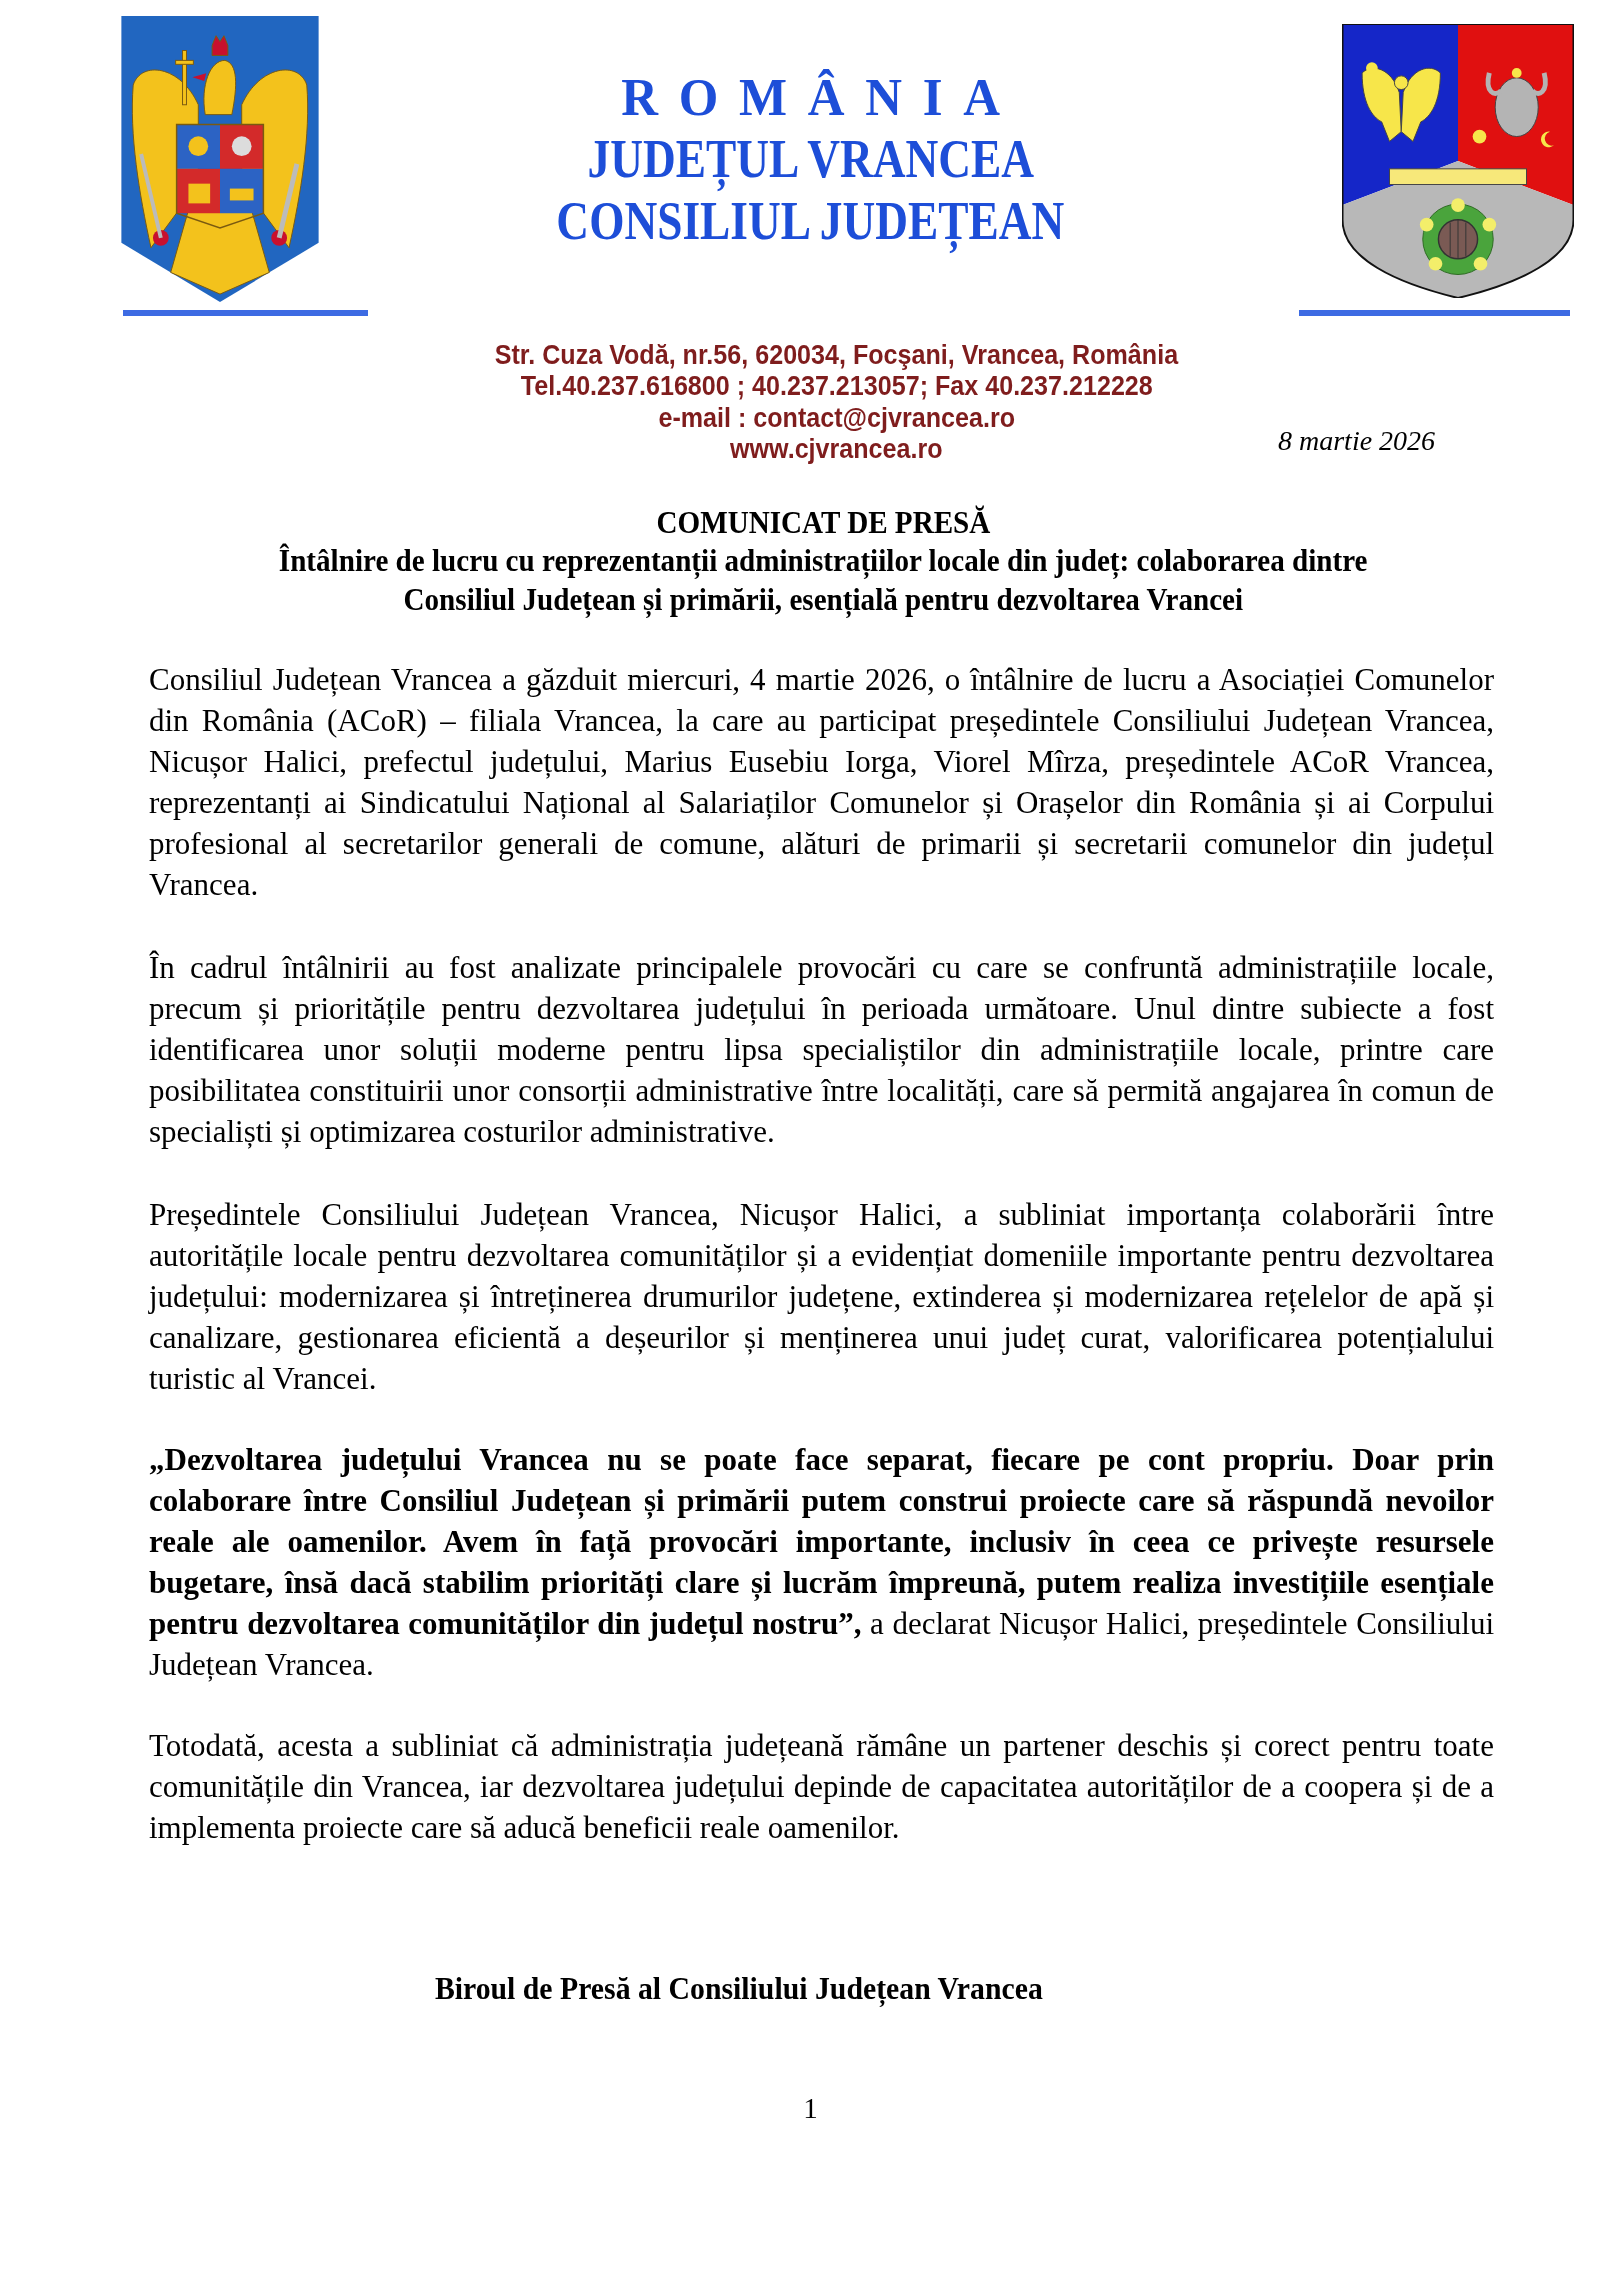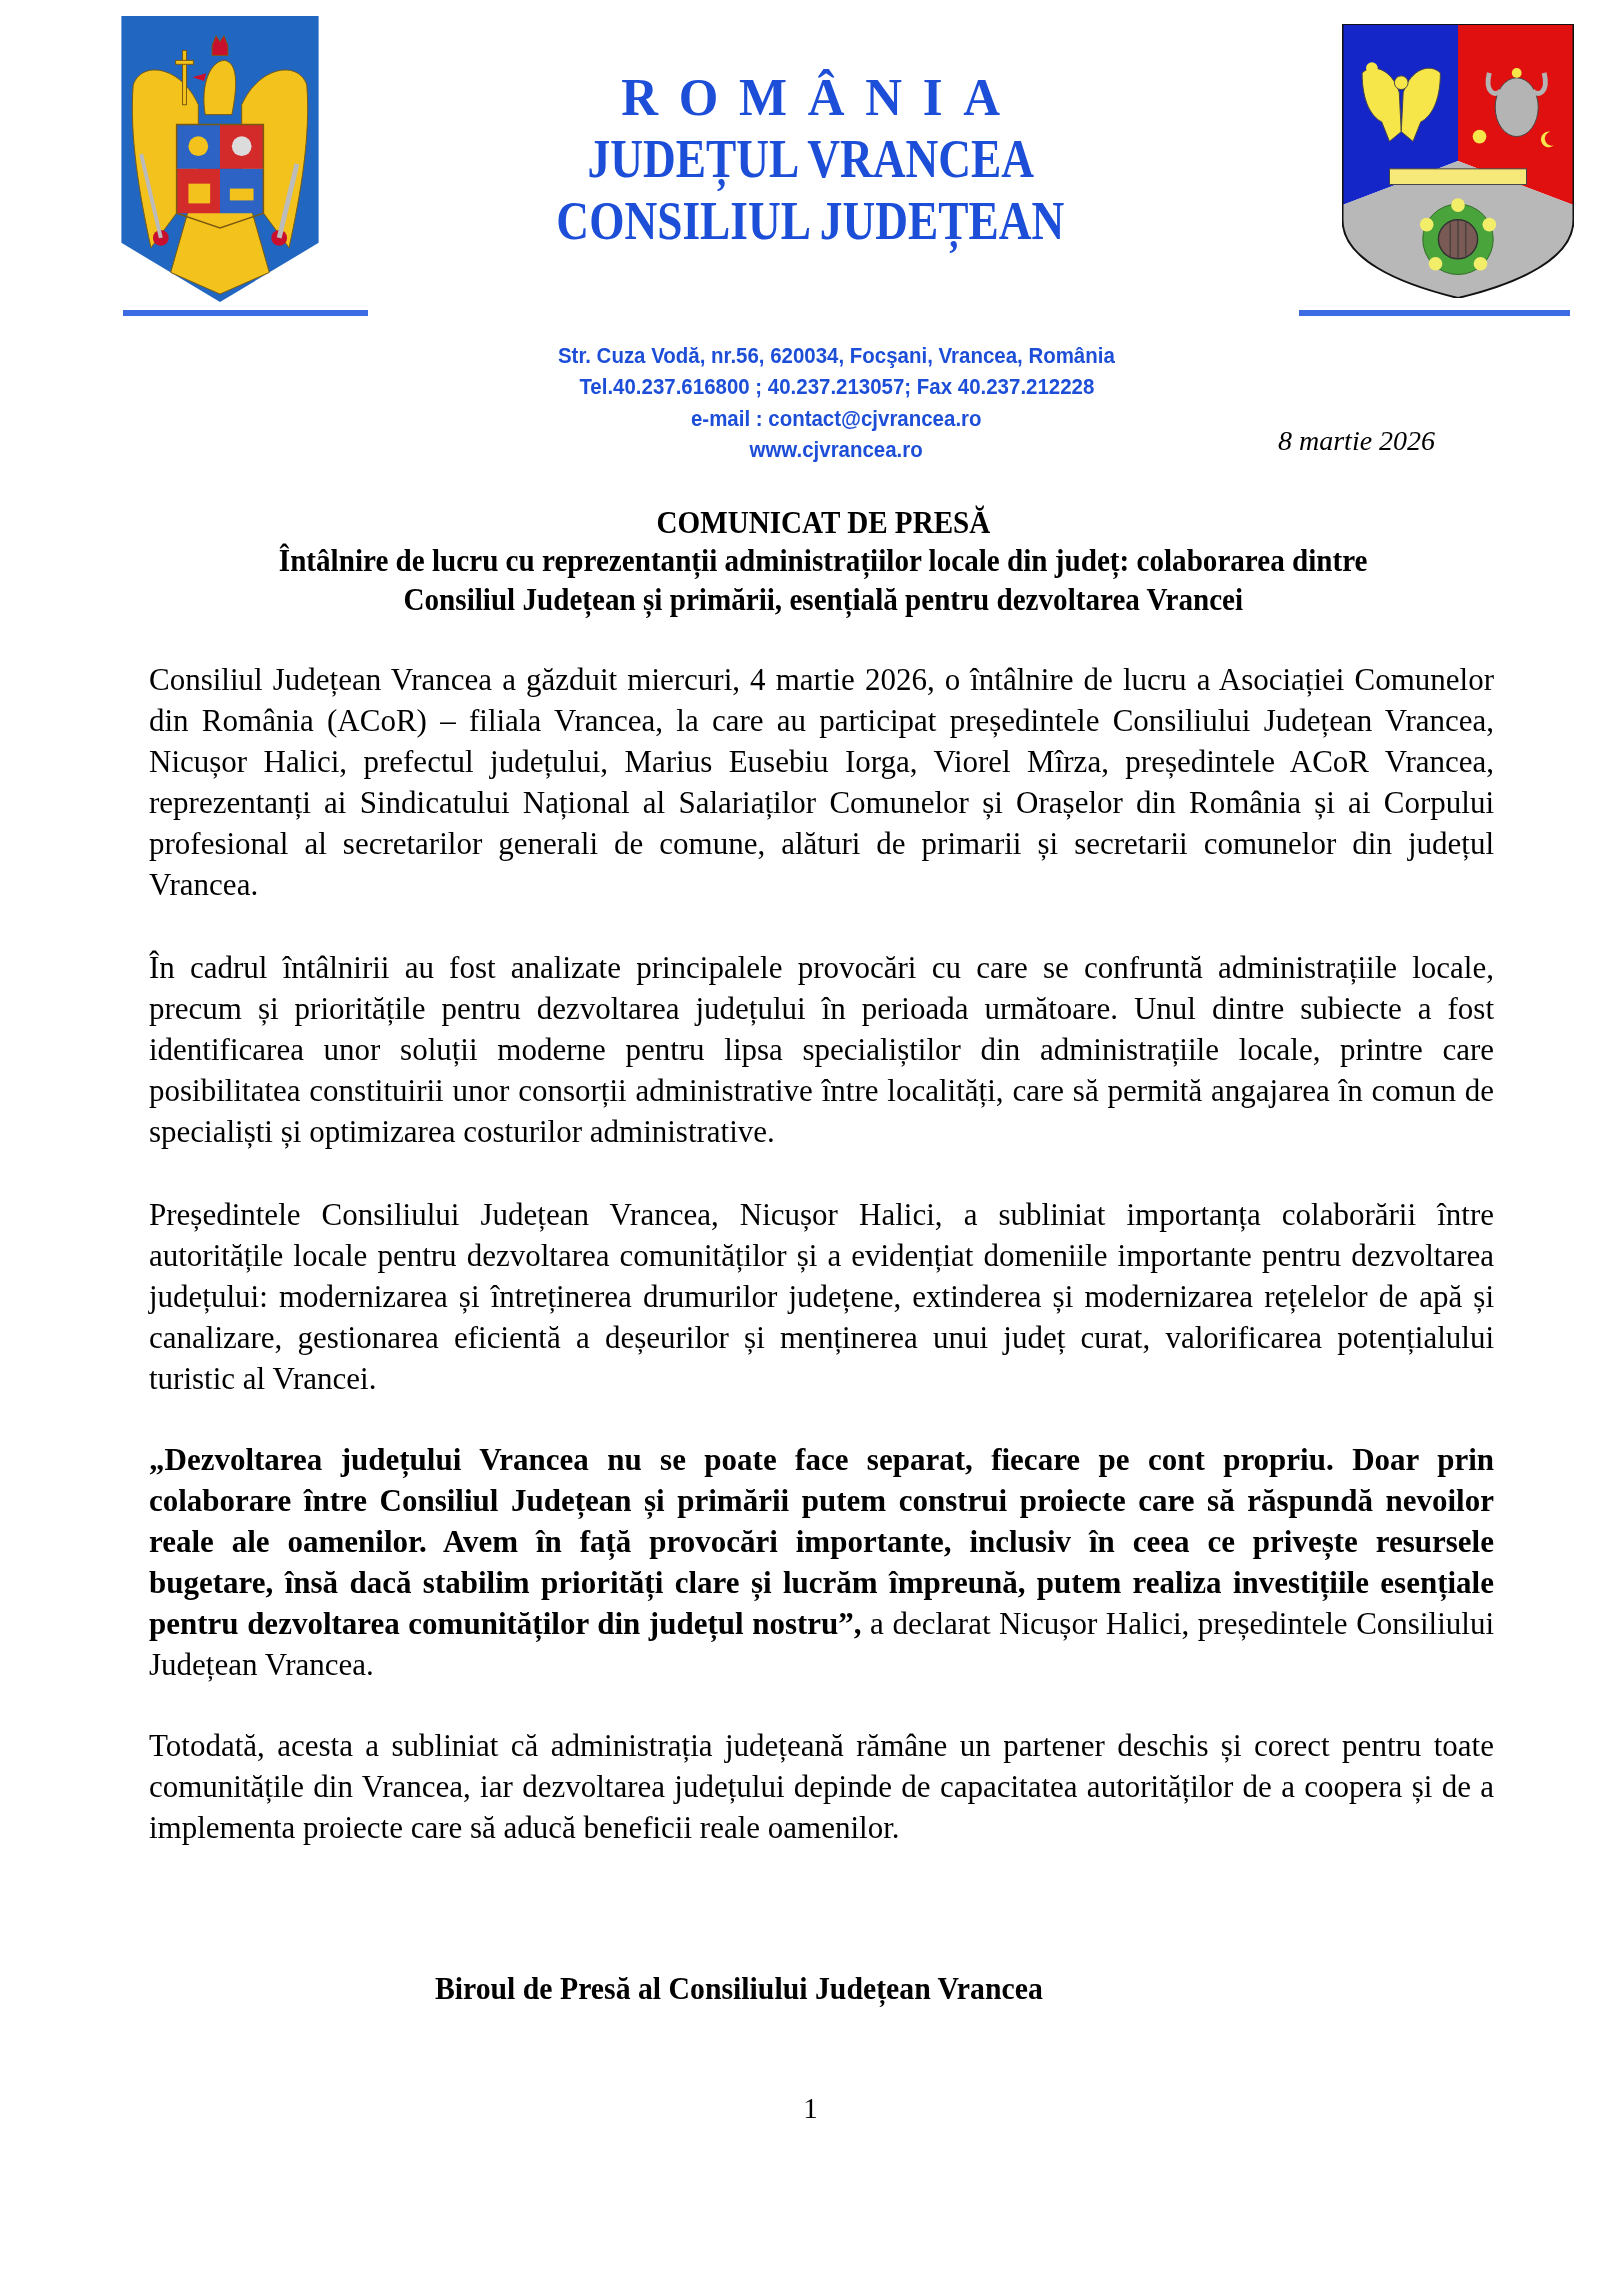--- a/index.html
+++ b/index.html
@@ -17,21 +17,21 @@
   .hdr { position: absolute; left: 0; width: 1621px; text-align: center; color: #1d4ed8; font-weight: bold; font-family: "Liberation Serif", serif; }
   .hdr span { display: inline-block; transform-origin: center; }
   #hdr-country { top: 67px; font-size: 53px; letter-spacing: 21.6px; }
   #hdr-country span { margin-left: 21.6px; transform: scaleX(0.96); }
   #hdr-county { top: 128px; font-size: 54px; }
   #hdr-county span { transform: scaleX(0.84); }
   #hdr-council { top: 190px; font-size: 54px; }
   #hdr-council span { transform: scaleX(0.84); }
 
   
-  .contact { position: absolute; left: 415px; width: 843px; text-align: center; color: #1d4ed8; font-family: "Liberation Sans", sans-serif; font-weight: bold; font-size: 22px; line-height: 31px; }
+  .contact { position: absolute; left: 415px; width: 843px; text-align: center; color: #7f1d1d; font-family: "Liberation Sans", sans-serif; font-weight: bold; font-size: 27px; line-height: 31px; }
   .contact span { display: inline-block; transform: scaleX(0.93); transform-origin: center; }
   #contact-address { top: 340px; }
   #contact-phone { top: 371px; }
   #contact-email { top: 403px; }
   #contact-web { top: 434px; }
 
   #date { left: 1278px; top: 425px; font-size: 28px; font-style: italic; white-space: nowrap; }
 
   
   .title-line { position: absolute; left: 137px; width: 1372px; text-align: center; font-weight: bold; font-size: 32px; line-height: 39px; white-space: nowrap; }

